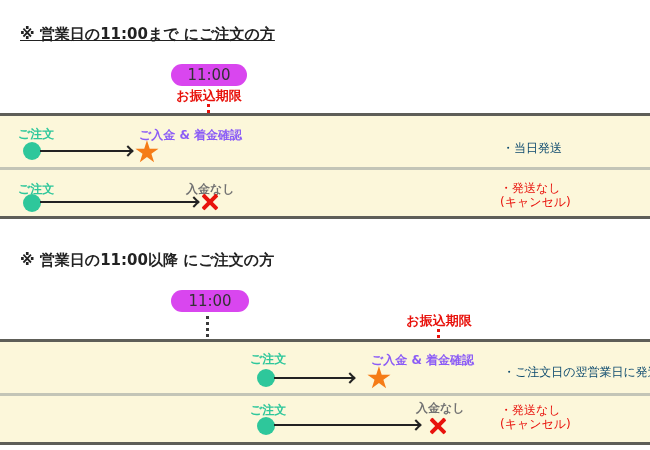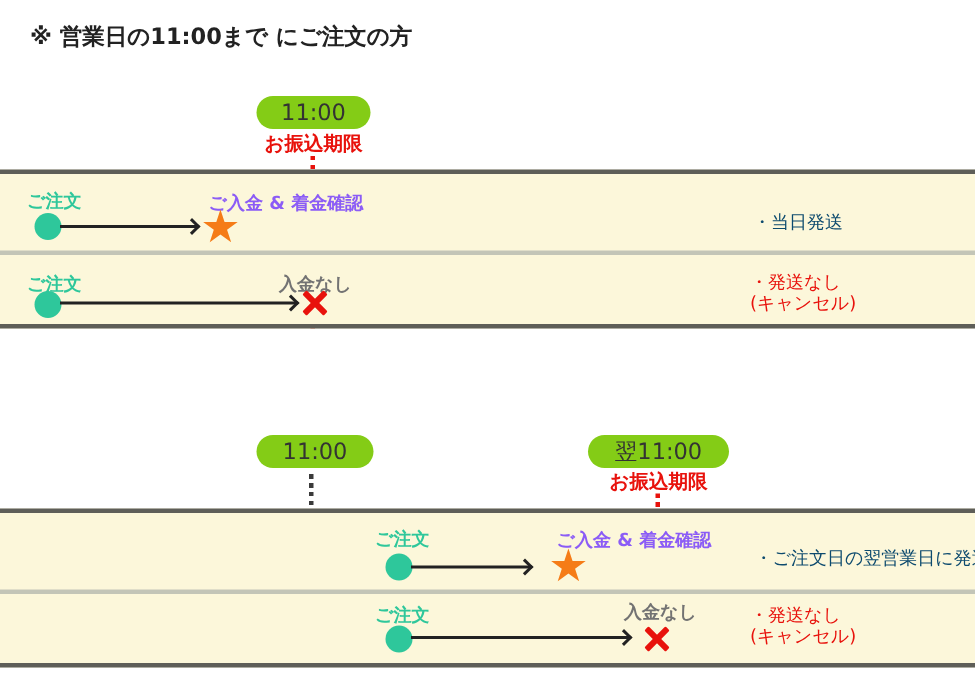--- a/index.html
+++ b/index.html
@@ -3,21 +3,21 @@
 <meta charset="utf-8">
 <style>
   html,body{margin:0;padding:0;background:#fff;}
   .canvas{
     position:relative;width:650px;height:450px;background:#fff;
     font-family:"DejaVu Sans",sans-serif;overflow:hidden;
   }
   .abs{position:absolute;}
   .heading{font-size:15px;font-weight:600;color:#222;white-space:nowrap;}
   .badge{
-    background:#84cc16;border-radius:11px;height:22px;line-height:22px;
+    background:#d946ef;border-radius:11px;height:22px;line-height:22px;
     text-align:center;font-size:15px;font-weight:500;color:#333;
   }
   .deadline-label{
     color:#e8120c;font-weight:bold;font-size:13px;text-align:center;
     width:84px;white-space:nowrap;
   }
   .vline{width:3px;}
   .vline.red{background-image:repeating-linear-gradient(to bottom,#e8120c 0 3px,transparent 3px 6px);}
   .vline.black{background-image:repeating-linear-gradient(to bottom,#3a3a3a 0 3px,transparent 3px 6px);}
   .band{
@@ -46,21 +46,21 @@
   .xmark::before{transform:translate(-50%,-50%) rotate(45deg);}
   .xmark::after{transform:translate(-50%,-50%) rotate(-45deg);}
   .result{font-size:12px;color:#0c4a6e;white-space:nowrap;}
   .result.redtxt{color:#e8120c;line-height:14px;}
 </style>
 </head>
 <body>
 
 <div class="canvas">
 
-  <div class="abs heading" style="left:20px;top:15px;">※ 営業日の11:00まで にご注文の方</div>
+  <div class="abs heading" style="left:20px;top:25px;text-decoration:underline;">※ 営業日の11:00まで にご注文の方</div>
 
   <div class="abs badge" style="left:171px;top:64px;width:76px;">11:00</div>
 
   <div class="abs deadline-label" style="left:167px;top:87px;">お振込期限</div>
 
   <div class="abs vline red" style="left:207px;top:104px;height:115px;"></div>
 
   <div class="abs band" style="top:113px;">
     <div class="separator" style="top:51px;"></div>
   </div>
@@ -75,24 +75,24 @@
   <div class="abs tl-label teal" style="left:18px;top:181px;">ご注文</div>
   <div class="abs dot" style="left:23px;top:194px;"></div>
   <div class="abs arrow" style="left:40px;top:201px;width:158px;"></div>
   <div class="abs tl-label redtxt" style="left:186px;top:181px;">入金なし</div>
   <div class="abs xmark" style="left:201px;top:193px;"></div>
   <div class="abs result redtxt" style="left:500px;top:181px;">
     <div>・発送なし</div>
     <div>(キャンセル)</div>
   </div>
 
+  <div class="abs heading" style="left:20px;top:251px;">※ 営業日の11:00以降 にご注文の方</div>
 
   <div class="abs badge" style="left:171px;top:290px;width:78px;">11:00</div>
 
-  <div class="abs badge" style="left:392px;top:290px;width:94px;">翌11:00</div>
 
   <div class="abs deadline-label" style="left:397px;top:312px;">お振込期限</div>
 
   <div class="abs vline black" style="left:206px;top:316px;height:127px;"></div>
 
   <div class="abs vline red" style="left:437px;top:329px;height:114px;"></div>
 
   <div class="abs band" style="top:339px;">
     <div class="separator" style="top:51px;"></div>
   </div>

